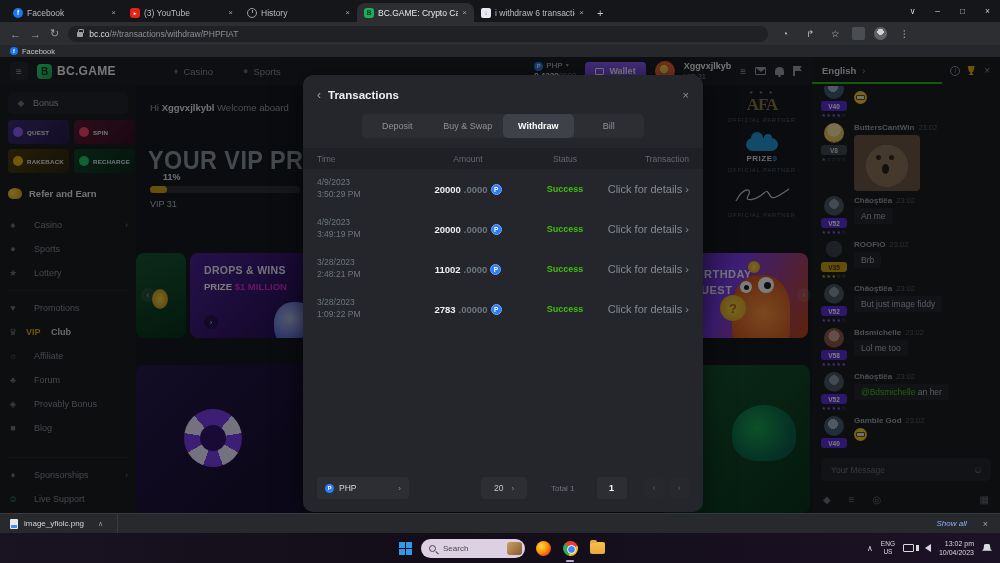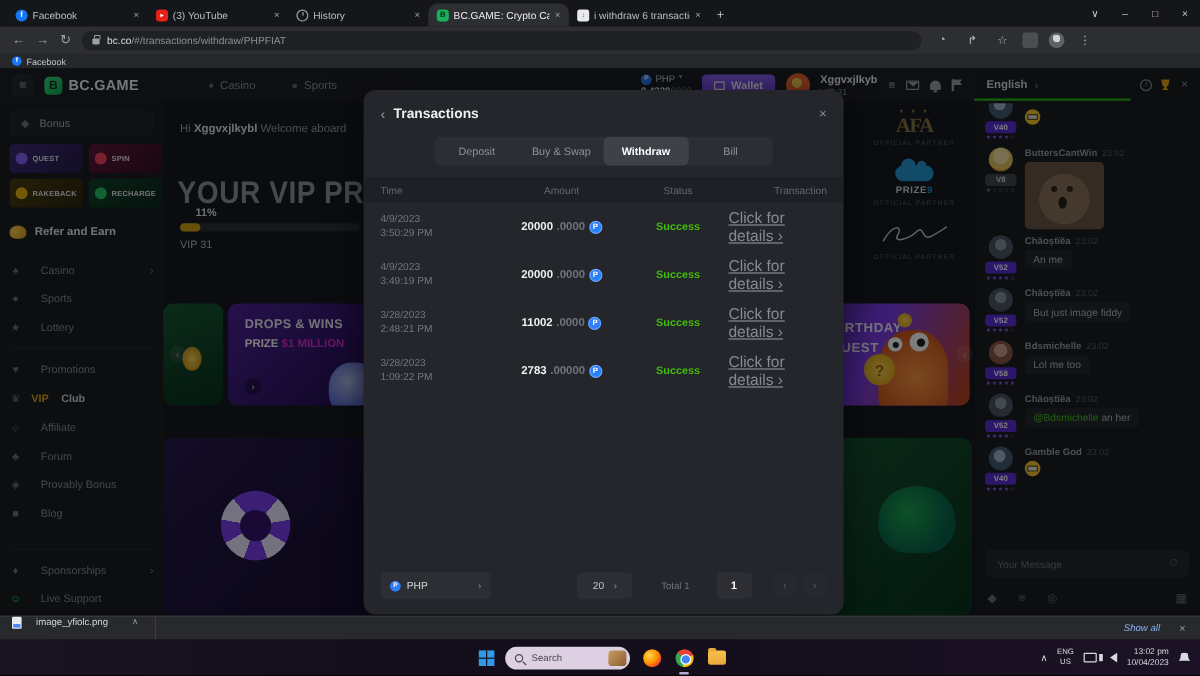--- a/index.html
+++ b/index.html
@@ -193,34 +193,34 @@
   .c-amount{width:110px;text-align:center;}
   .c-status{width:84px;text-align:center;}
   .c-tx{flex:1;text-align:right;}
   .mrow{height:40px;display:flex;align-items:center;padding:0 14px;}
   .r-time{width:96px;font-size:8.5px;color:#6f767d;line-height:1.4;}
   .r-amt{width:110px;text-align:center;font-size:9.5px;display:flex;align-items:center;justify-content:center;gap:3px;}
   .amt-int{font-weight:bold;color:#eef0f2;}
   .amt-dec{color:#6f767d;font-weight:bold;}
   .r-coin{width:11px;height:11px;border-radius:50%;background:#2d7ef7;color:#fff;font-size:6.5px;font-weight:bold;display:inline-flex;align-items:center;justify-content:center;border:1px solid #6aa6ff;}
   .r-status{width:84px;text-align:center;font-size:9px;font-weight:bold;color:#42bd0a;}
-  .r-tx{flex:1;text-align:left;font-size:13px;color:#858b92;text-decoration:underline;}
+  .r-tx{flex:1;text-align:right;font-size:11px;color:#858b92;}
   .m-foot{position:absolute;left:14px;right:14px;bottom:13px;display:flex;align-items:center;height:22px;}
   .f-cur{width:92px;height:22px;background:#2c2e34;border-radius:4px;display:flex;align-items:center;gap:5px;padding:0 8px;font-size:8.5px;color:#d4d7da;}
   .f-chev{margin-left:auto;color:#8d9296;font-size:8px;}
   .f-size{margin-left:72px;width:46px;height:22px;background:#2c2e34;border-radius:4px;display:flex;align-items:center;justify-content:center;gap:8px;font-size:8.5px;color:#c3c7cb;}
   .f-size .f-chev{margin-left:0;}
   .f-total{margin-left:24px;font-size:8px;color:#6f767d;}
   .f-page{margin-left:22px;width:30px;height:22px;background:#2c2e34;border-radius:4px;display:flex;align-items:center;justify-content:center;font-size:9px;color:#fff;font-weight:bold;}
   .f-nav{margin-left:auto;display:flex;gap:5px;}
   .f-btn{width:20px;height:20px;border-radius:4px;background:#26282d;color:#565b61;display:flex;align-items:center;justify-content:center;font-size:9px;}
 
   
   .dlbar{position:absolute;top:513px;left:0;width:1000px;height:20px;background:#28292c;border-top:1px solid #38393d;display:flex;align-items:center;font-size:8px;color:#d2d5d8;}
-  .dl-item{display:flex;gap:12px;padding:0 10px;height:100%;}
+  .dl-item{display:flex;align-items:center;gap:6px;padding:0 10px;height:100%;}
   .dl-ic{width:8px;height:10px;background:#e8eaed;border-radius:1px;position:relative;}
   .dl-ic::after{content:'';position:absolute;left:1px;bottom:1px;width:6px;height:3px;background:#4b8bf5;}
   .dl-chev{color:#9aa0a6;font-size:7px;margin-left:8px;}
   .dl-sep{width:1px;height:100%;background:#3a3b3f;margin-left:4px;}
   .dl-right{margin-left:auto;display:flex;align-items:center;gap:16px;padding-right:12px;}
   .dl-show{color:#8ab4f8;font-style:italic;}
   .dl-x{color:#9aa0a6;font-size:9px;}
 
   
   .taskbar{position:absolute;top:533px;left:0;width:1000px;height:30px;background:linear-gradient(90deg,#1a1322,#120d18 45%,#1c1226);}
@@ -568,20 +568,33 @@
                 <span class="stars st-purple">★★★★☆</span>
               </div>
               <div class="msg-r">
                 <div class="msg-h"><span>Chäoștïëa</span><span class="msg-t">23:02</span></div>
                 <div class="bubble"><span class="mention"></span><span>An me</span></div>
                 
                 
               </div>
             </div>
 
+            <div class="msg">
+              <div class="msg-l">
+                <span class="av a-roof"></span>
+                <span class="vbadge vb-yellow">V35</span>
+                <span class="stars st-yellow">★★★☆☆</span>
+              </div>
+              <div class="msg-r">
+                <div class="msg-h"><span>ROOFiO</span><span class="msg-t">23:02</span></div>
+                <div class="bubble"><span class="mention"></span><span>Brb</span></div>
+                
+                
+              </div>
+            </div>
 
             <div class="msg">
               <div class="msg-l">
                 <span class="av a-chao"></span>
                 <span class="vbadge vb-purple">V52</span>
                 <span class="stars st-purple">★★★★☆</span>
               </div>
               <div class="msg-r">
                 <div class="msg-h"><span>Chäoștïëa</span><span class="msg-t">23:02</span></div>
                 <div class="bubble"><span class="mention"></span><span>But just image fiddy</span></div>

